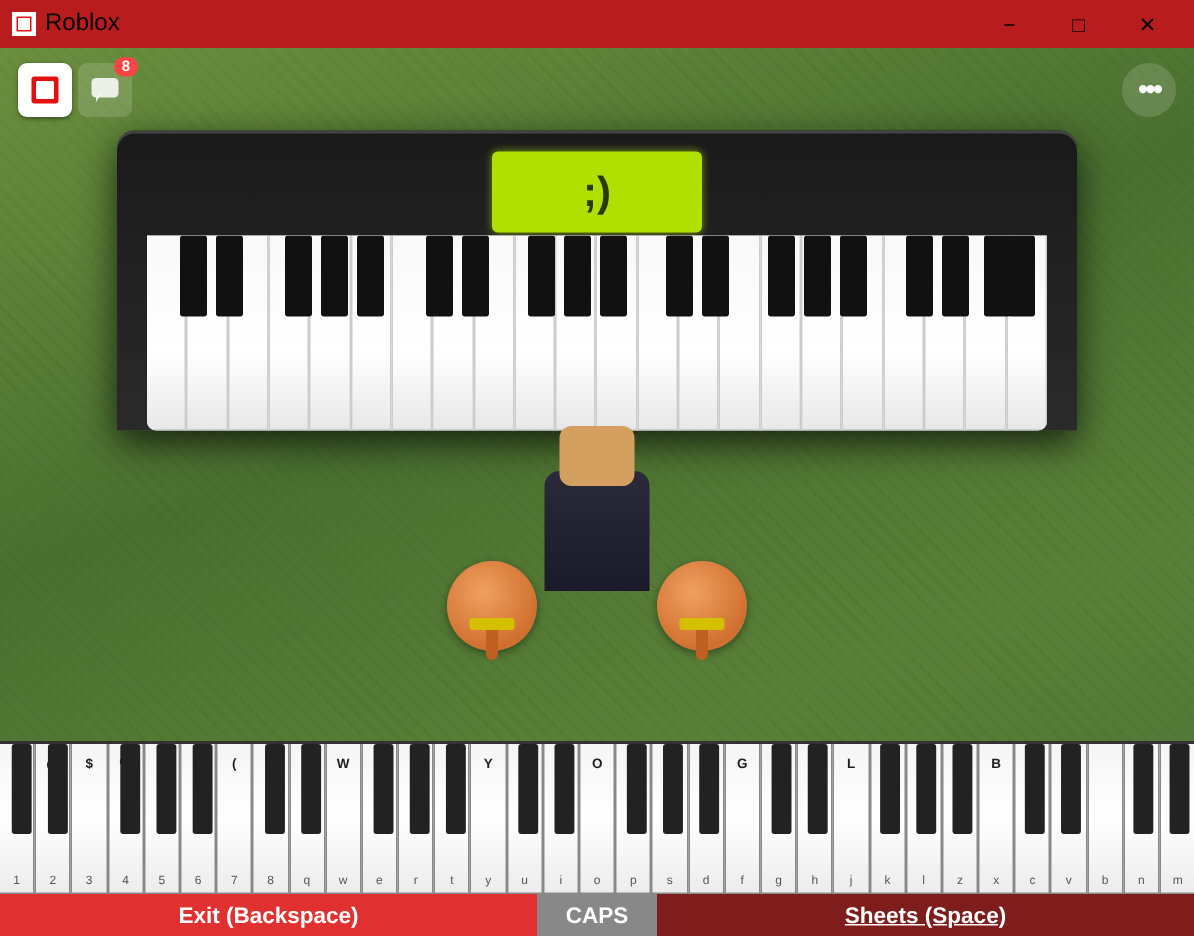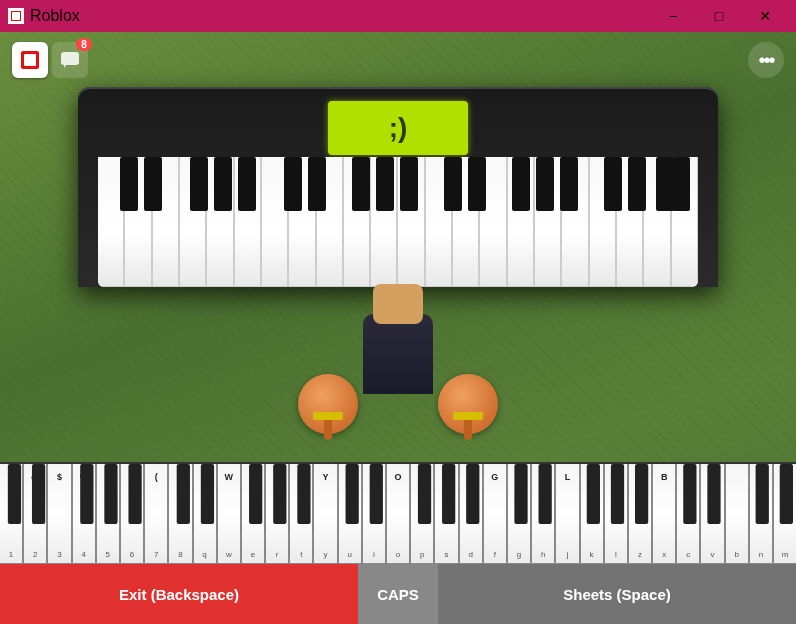--- a/index.html
+++ b/index.html
@@ -8,21 +8,21 @@
       height: 624px;
       overflow: hidden;
       font-family: 'Segoe UI', Arial, sans-serif;
       background: #2d2d2d;
     }
 
     
     #titlebar {
       width: 796px;
       height: 32px;
-      background: #be185d;
+      background: #b91c1c;
       display: flex;
       align-items: center;
       justify-content: space-between;
       padding: 0 8px;
       user-select: none;
     }
     .titlebar-left {
       display: flex;
       align-items: center;
       gap: 6px;
@@ -334,21 +334,21 @@
       left: 0;
       width: 100%;
       height: 62%;
       pointer-events: none;
     }
 
     
     .bottom-buttons {
       display: flex;
       width: 100%;
-      height: 60px;
+      height: 28px;
     }
 
     .btn-exit {
       flex: 1;
       background: #e03030;
       color: #fff;
       font-size: 15px;
       font-weight: bold;
       border: none;
       cursor: pointer;
@@ -363,29 +363,30 @@
       font-size: 15px;
       font-weight: bold;
       border: none;
       cursor: pointer;
       display: flex;
       align-items: center;
       justify-content: center;
     }
     .btn-sheets {
       flex: 1;
-      background: #737373;
+      background: #7f1d1d;
       color: #fff;
       font-size: 15px;
       font-weight: bold;
       border: none;
       cursor: pointer;
       display: flex;
       align-items: center;
       justify-content: center;
+      text-decoration: underline;
     }
   </style>
 </head>
 <body>
 
 <div id="titlebar">
   <div class="titlebar-left">
     <svg class="titlebar-icon" viewBox="0 0 16 16">
       <rect width="16" height="16" fill="#fff"></rect>
       <rect x="3" y="3" width="10" height="10" fill="#e31010" transform="rotate(0 8 8)"></rect>

